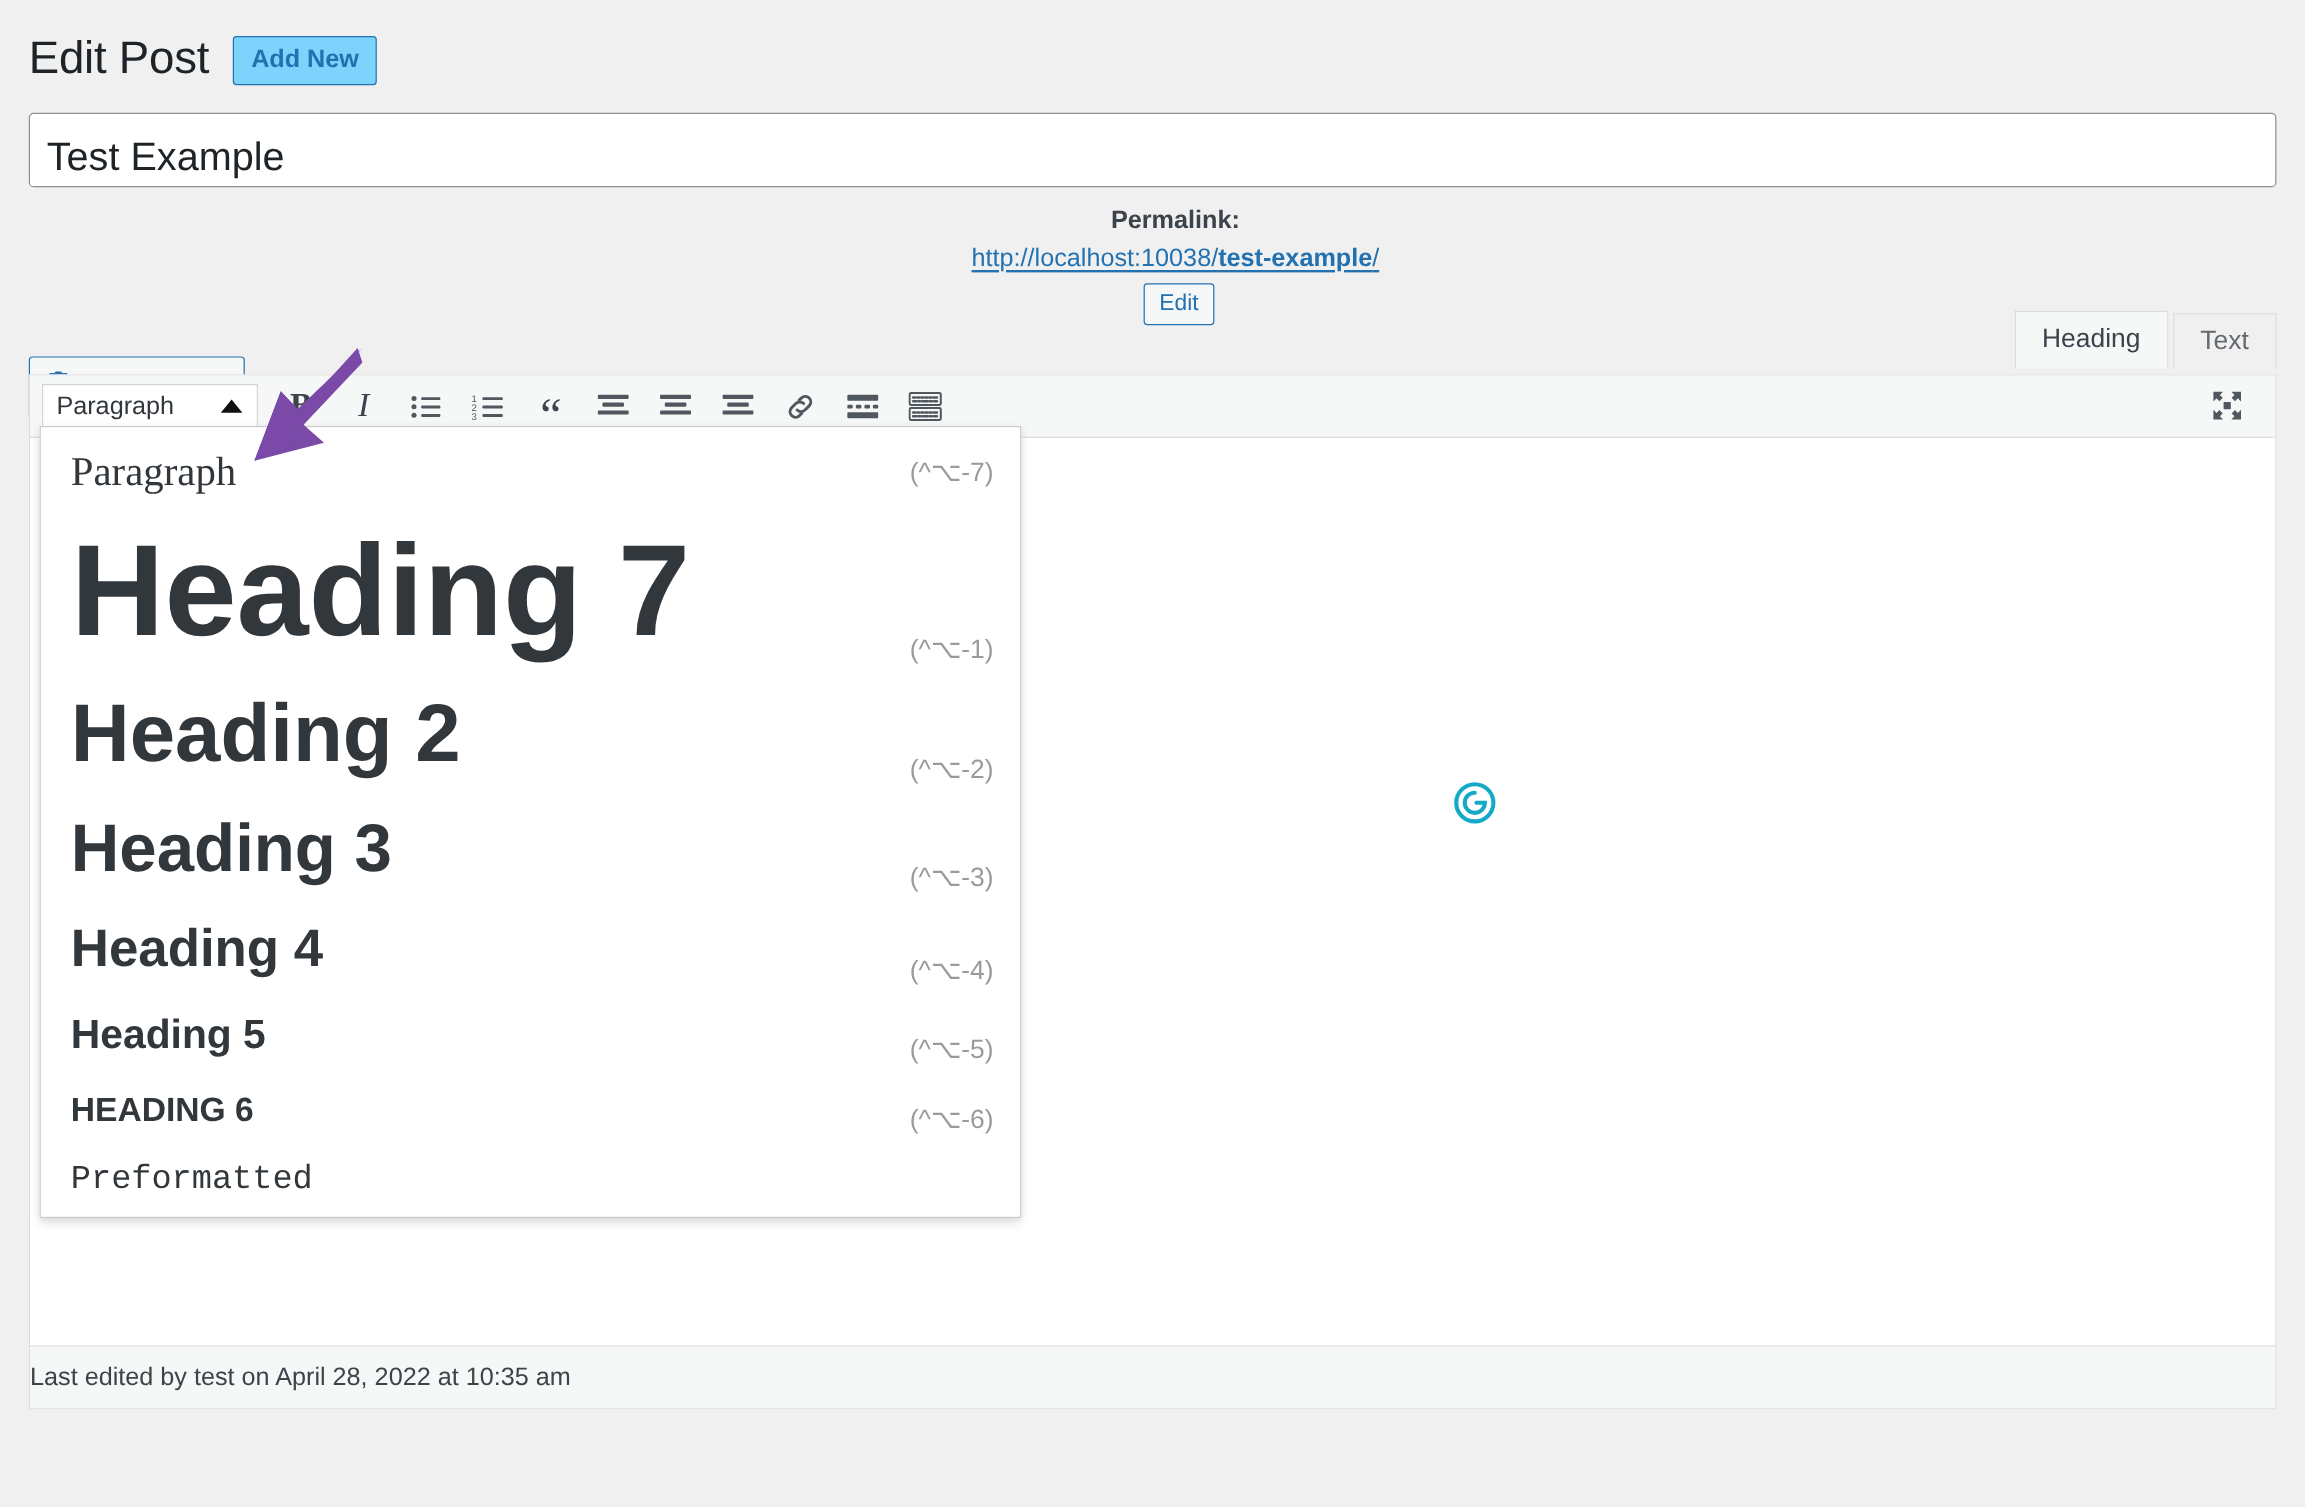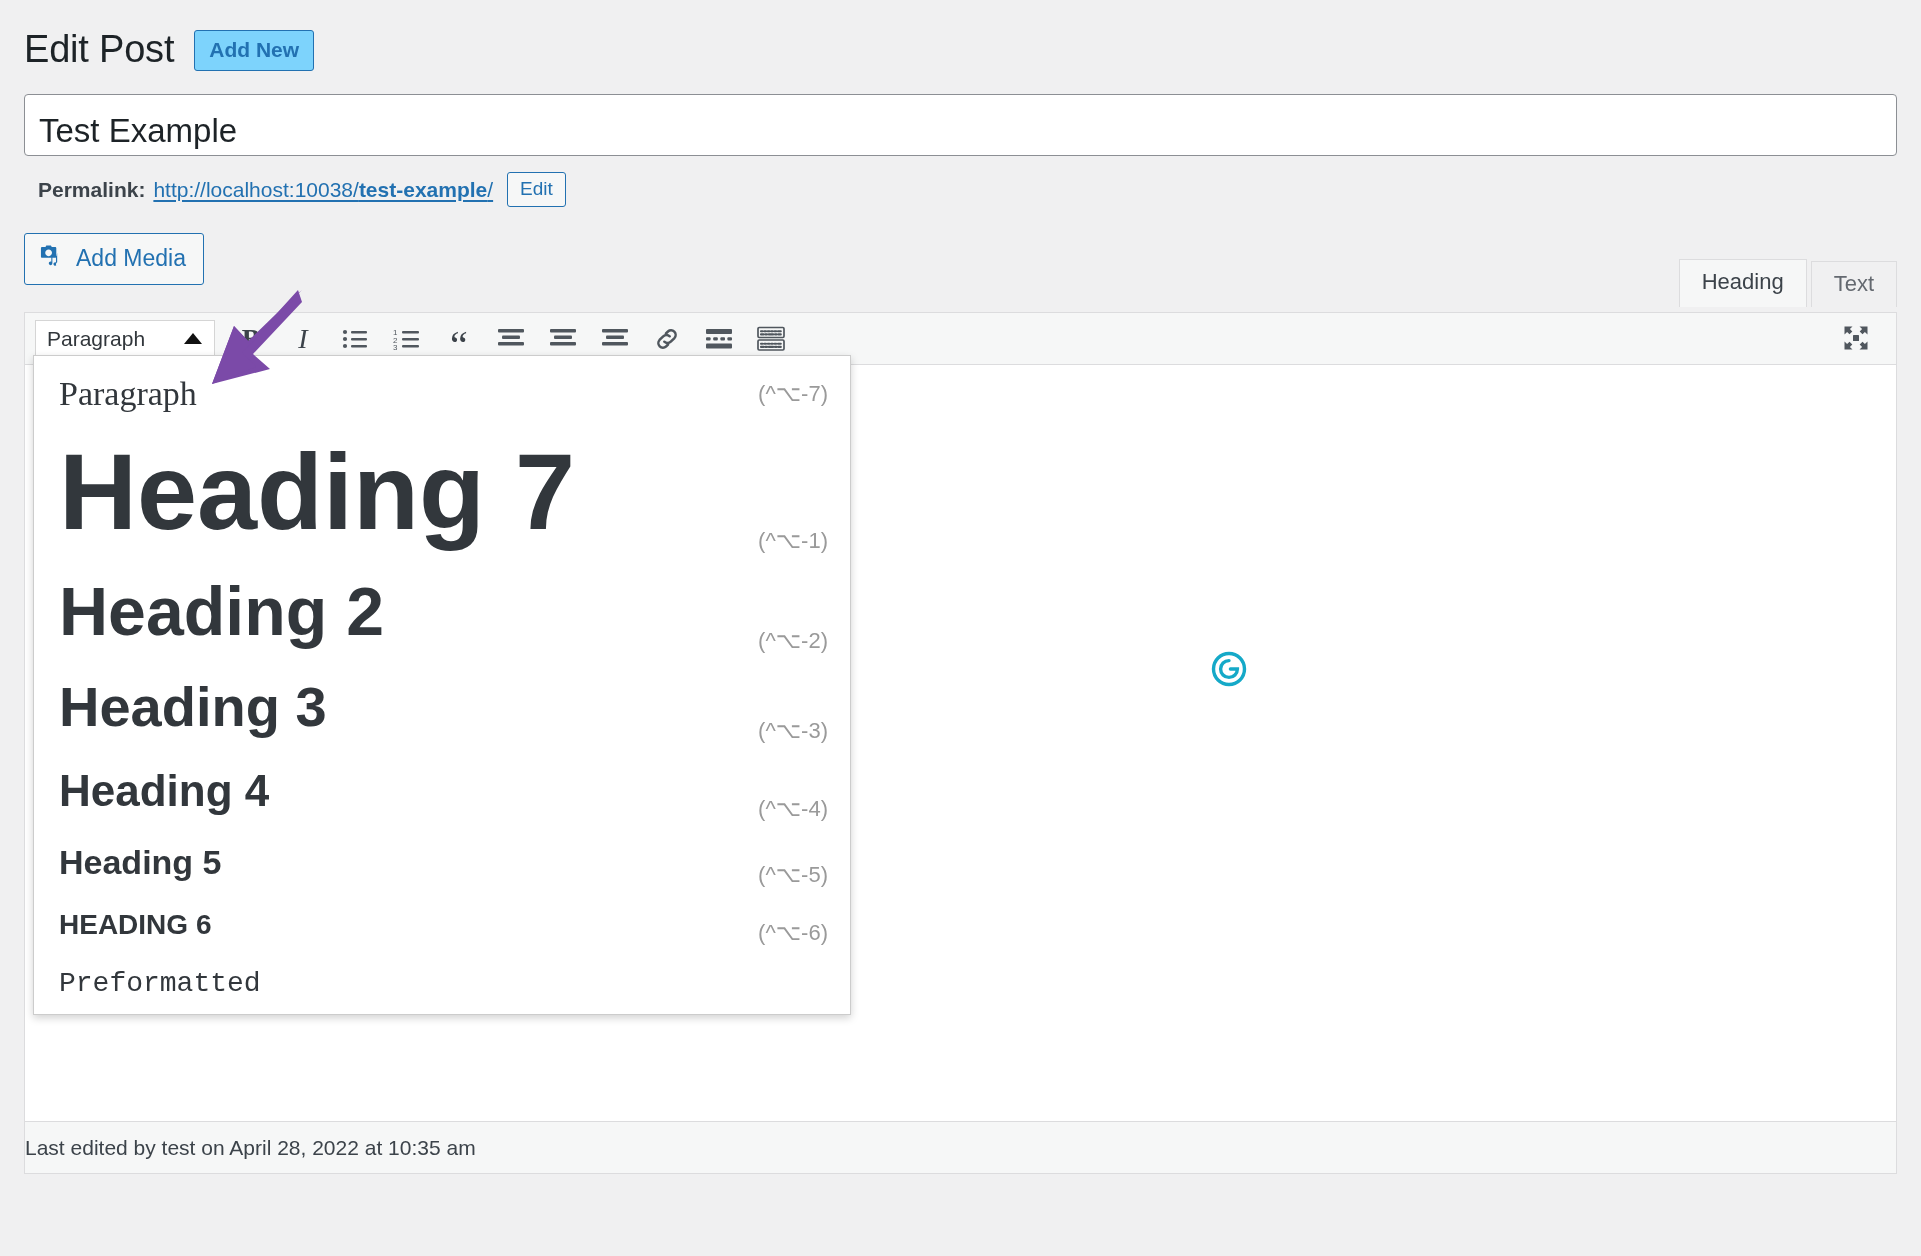--- a/index.html
+++ b/index.html
@@ -56,20 +56,21 @@
   }
 
   
   #permalink-row {
     display: flex;
     align-items: center;
     gap: 8px;
     padding: 16px 0 0 38px;
     font-size: 21px;
     color: #3c434a;
+    flex-direction: column;
   }
   #permalink-label { font-weight: 700; color: #3c434a; }
   #permalink-link {
     color: #2271b1;
     text-decoration: underline;
     text-underline-offset: 3px;
     cursor: pointer;
   }
   #permalink-link .slug { font-weight: 700; }
   #permalink-edit-btn {

